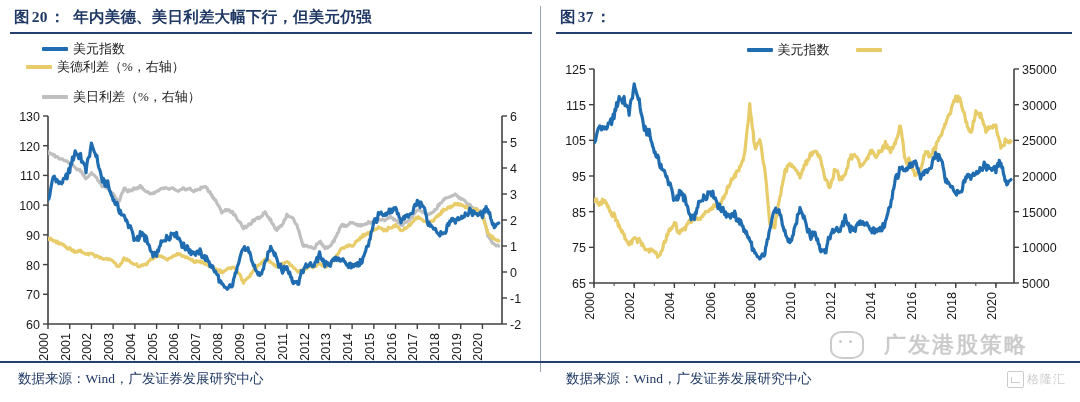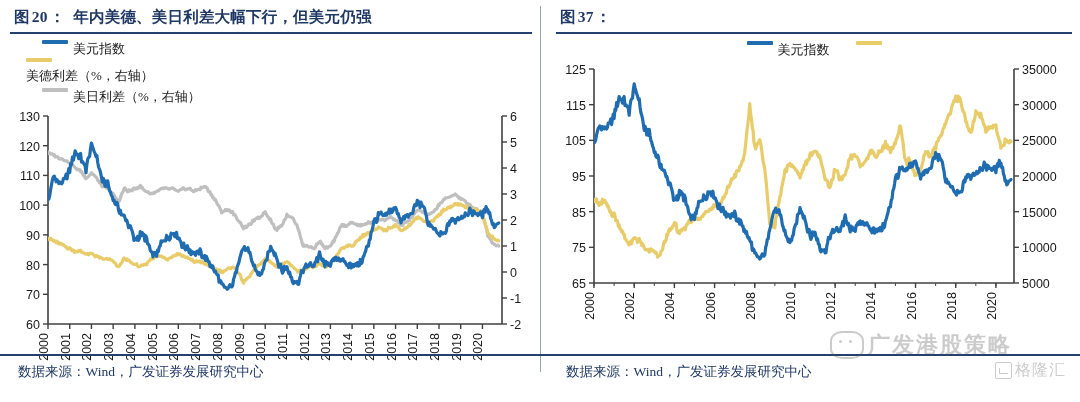--- a/index.html
+++ b/index.html
@@ -24,55 +24,55 @@
   .fig-title .num{font-family:Liberation Serif, serif;font-size:15.5px;}
   .fig-title .colon{margin-right:6px;}
   .title-rule{height:2px;background:#24406e;margin:0 2px;}
 
   .legend{
     padding:6px 0 2px 0;display:flex;flex-wrap:wrap;
     font-size:13px;color:#1a1a1a;
   }
   .legend.l1 .lg{width:246px;}
   .legend.l1 .lg:nth-child(1){padding-left:34px;}
-  .legend.l1 .lg:nth-child(2){padding-left:18px;flex-direction:column;}
-  .legend.l1 .lg:nth-child(3){padding-left:34px;margin-top:3px;}
+  .legend.l1 .lg:nth-child(2){padding-left:18px;}
+  .legend.l1 .lg:nth-child(3){padding-left:34px;margin-top:12px;}
   .legend.l2{justify-content:center;gap:26px;padding-top:7px;}
-  .lg{display:flex;gap:5px;white-space:nowrap;}
+  .lg{display:flex;align-items:center;gap:5px;white-space:nowrap;}
   .swatch{display:inline-block;width:26px;height:4px;border-radius:1px;}
 
   .plot-wrap{position:relative;}
   .plot-wrap svg{display:block;}
 
   .source{
-    position:absolute;left:0;right:0;bottom:16px;height:32px;
+    position:absolute;left:0;right:0;bottom:9px;height:32px;
     border-top:2px solid #24406e;box-sizing:border-box;margin-top:17px;
   }
   .source .txt{
     font-size:13.5px;color:#1f3864;padding:7px 0 0 18px;white-space:nowrap;
   }
   .panel.right .source{left:0;}
   .panel.right .source .txt{padding-left:26px;}
 
   .gl-logo{
     position:absolute;right:14px;bottom:5px;
     display:flex;align-items:center;gap:3px;opacity:.45;
   }
   .gl-box{
     width:15px;height:15px;border:1.6px solid #8d8d8d;border-radius:2px;
     position:relative;
   }
   .gl-box:after{
     content:"";position:absolute;left:3px;top:5px;width:8px;height:5px;
     border:1.6px solid #8d8d8d;border-top:none;border-right:none;
   }
-  .gl-txt{font-size:16px;color:#8d8d8d;letter-spacing:1px;}
+  .gl-txt{font-size:12px;color:#8d8d8d;letter-spacing:1px;}
 
   .watermark{
-    position:absolute;left:830px;top:330px;display:flex;align-items:center;gap:4px;
+    position:absolute;left:830px;top:330px;display:flex;align-items:center;gap:20px;
     opacity:.30;pointer-events:none;
   }
   .wm-logo{
     width:30px;height:24px;border:2px solid #555;border-radius:12px/10px;position:relative;
   }
   .wm-logo:before,.wm-logo:after{
     content:"";position:absolute;width:3px;height:3px;border-radius:50%;background:#555;top:7px;
   }
   .wm-logo:before{left:7px;}
   .wm-logo:after{left:17px;}

